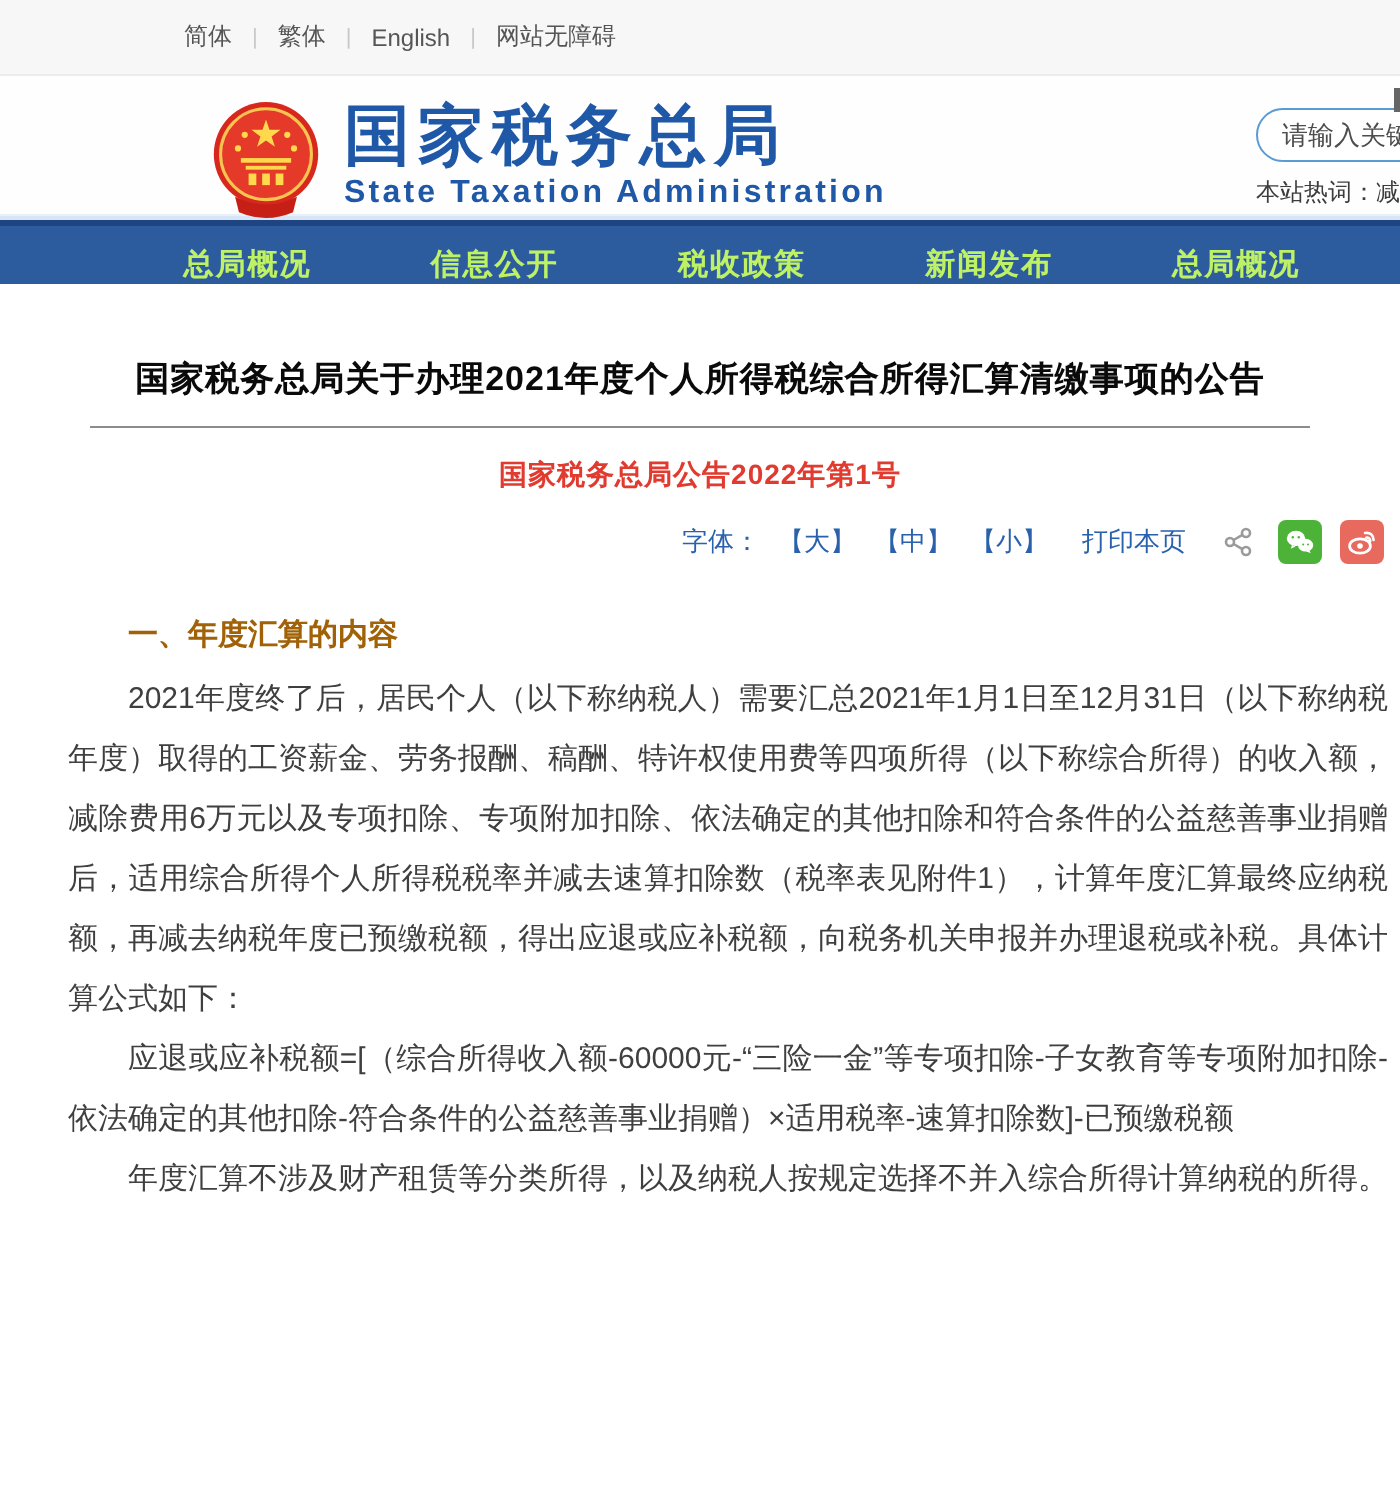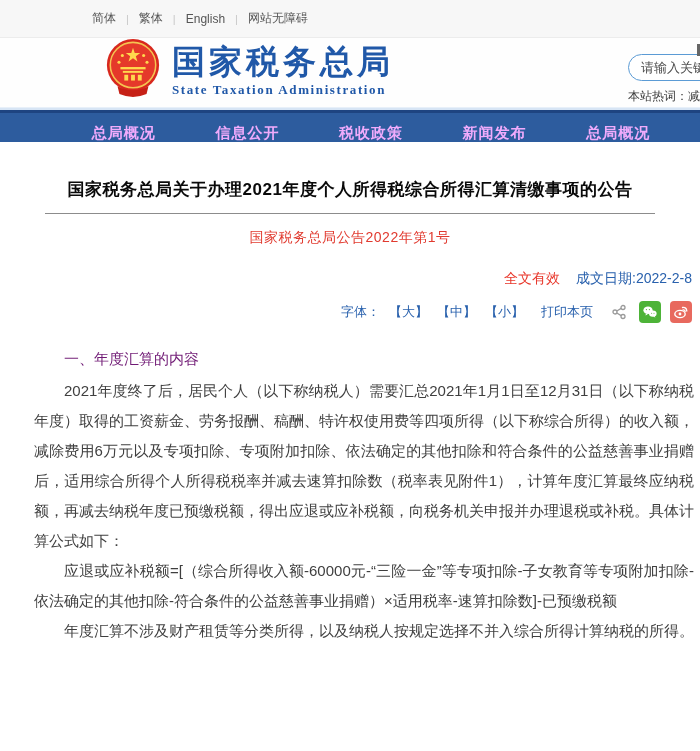--- a/index.html
+++ b/index.html
@@ -8,67 +8,67 @@
 
   
   .topbar { height:38px; background:#f7f7f7; border-bottom:1px solid #ececec;
     display:flex; align-items:center; padding-left:92px; font-size:12px; color:#555; }
   .topbar a { color:#555; text-decoration:none; cursor:pointer; }
   .topbar .sep { color:#c8c8c8; margin:0 10px; font-size:11px; }
 
   
   .header { position:relative; height:70px; background:#fefefe;
     border-bottom:1px solid #e8f0f9; }
-  .brand { position:absolute; left:104px; top:0; display:flex; align-items:flex-end; }
+  .brand { position:absolute; left:104px; top:12px; display:flex; align-items:flex-start; }
   .emblem { width:58px; height:60px; margin-right:10px; }
   .brand-text .cn { font-size:33px; font-weight:bold; color:#2058a8;
     letter-spacing:4px; line-height:36px; }
-  .brand-text .en { font-family:Liberation Serif, serif;
-    font-size:13px; font-weight:bold; color:#2058a8; letter-spacing:1.6px; margin-top:2px; }
+  .brand-text .en { font-family:Liberation Sans, sans-serif;
+    font-size:16px; font-weight:bold; color:#2058a8; letter-spacing:1.6px; margin-top:2px; }
   .search-wrap { position:absolute; left:628px; top:16px; }
   .search-input { width:140px; height:27px; border:1px solid #5b9bd5; border-radius:14px;
     padding:0 12px; font-size:13px; color:#333; outline:none;
     font-family:"Liberation Sans","DejaVu Sans",sans-serif; }
   .search-input::placeholder { color:#4d4d4d; opacity:1; }
   .hotwords { position:absolute; left:628px; top:50px; font-size:12px; color:#3c3c3c;
     white-space:nowrap; }
   .edge-mark { position:absolute; right:0; top:6px; width:3px; height:12px; background:#666; }
 
   
   .nav { height:34px; background:#2d5c9e; border-top:2px solid #d7e5f5;
     box-shadow:inset 0 3px 0 #1e4481; display:flex; align-items:center;
     justify-content:space-around; padding:0 20px 0 62px; }
-  .nav-item { color:#f0abfc; font-size:15px; font-weight:bold; letter-spacing:1px;
+  .nav-item { color:#bef264; font-size:15px; font-weight:bold; letter-spacing:1px;
     cursor:pointer; line-height:31px; padding-top:12px; }
 
   
   .article-title { margin-top:36px; text-align:center; font-size:17px; font-weight:bold;
     color:#0a0a0a; letter-spacing:0.5px; }
   .title-rule { width:610px; margin:12px auto 0; border:none; border-top:1px solid #8c8c8c; }
-  .doc-number { margin-top:15px; text-align:center; font-size:14px; font-weight:normal;
+  .doc-number { margin-top:15px; text-align:center; font-size:14px; font-weight:bold;
     color:#e13a2f; letter-spacing:0.5px; }
   .status-row { margin:23px 8px 0 0; display:flex; justify-content:flex-end;
     align-items:center; gap:16px; font-size:14px; }
   .validity { color:#e8362a; }
   .doc-date { color:#2961ad; }
   .tools-row { margin:13px 8px 0 0; display:flex; justify-content:flex-end;
     align-items:center; gap:9px; font-size:13px; color:#2961ad; }
   .tools-row .lbl { cursor:pointer; }
   .tools-row .print { margin-left:8px; cursor:pointer; }
   .icon-btn { width:22px; height:22px; border-radius:4px; display:flex; align-items:center;
     justify-content:center; cursor:pointer; }
   .icon-share { background:transparent; margin-left:6px; }
   .icon-wechat { background:#4db338; }
   .icon-weibo { background:#e8695e; }
 
   
   .body-text { margin:21px 6px 0 34px; font-size:15px; line-height:30px; color:#3f3f3f;
     text-align:justify; }
   .body-text p { text-indent:2em; margin:0; }
-  .body-text .section-h { text-indent:2em; font-weight:normal; color:#701a75; margin:2px 0; }
+  .body-text .section-h { text-indent:2em; font-weight:bold; color:#a16207; margin:2px 0; }
 </style>
 </head>
 <body>
 
 <div class="topbar">
   <a>简体</a>
   <span class="sep">|</span>
   <a>繁体</a>
   <span class="sep">|</span>
   <a>English</a>
@@ -111,24 +111,20 @@
   <div class="nav-item">税收政策</div>
   <div class="nav-item">新闻发布</div>
   <div class="nav-item">总局概况</div>
 </div>
 
 <div class="article">
   <div class="article-title">国家税务总局关于办理2021年度个人所得税综合所得汇算清缴事项的公告</div>
   <hr class="title-rule">
   <div class="doc-number">国家税务总局公告2022年第1号</div>
 
-  <div class="status-row">
-    <span class="validity">全文有效</span>
-    <span class="doc-date">成文日期:2022-2-8</span>
-  </div>
 
   <div class="tools-row">
     <span>字体：</span>
     <span class="lbl">【大】</span>
     <span class="lbl">【中】</span>
     <span class="lbl">【小】</span>
     <span class="lbl print">打印本页</span>
     <span class="icon-btn icon-share">
       <svg width="16" height="16" viewBox="0 0 16 16">
         <circle cx="12" cy="3.5" r="2" fill="none" stroke="#9a9a9a" stroke-width="1.3"></circle>

